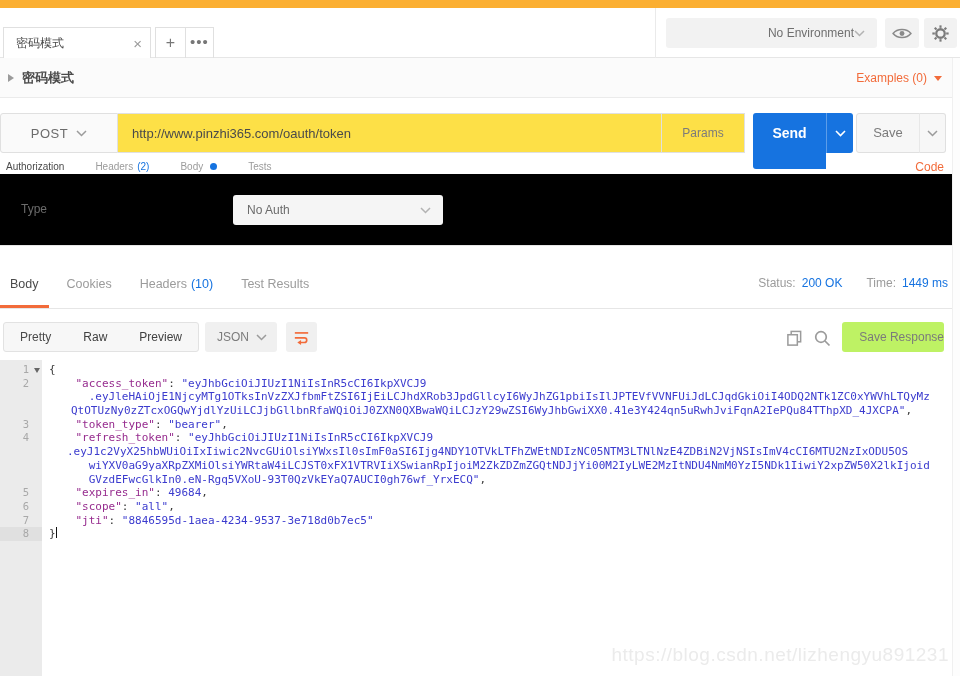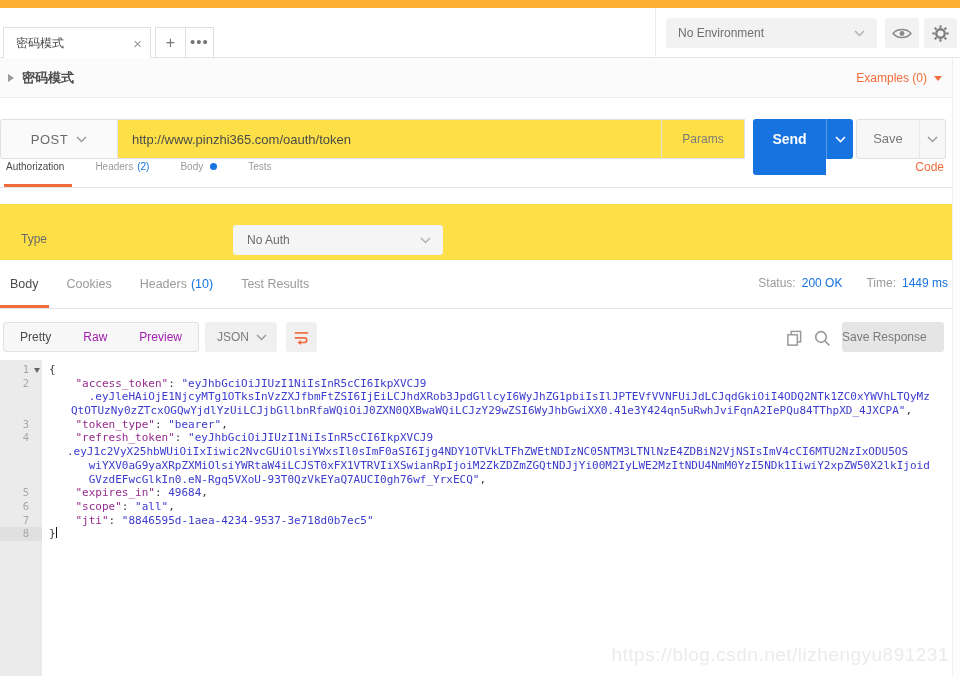--- a/index.html
+++ b/index.html
@@ -14,83 +14,83 @@
 
   
   .tabstrip { top:8px; left:0; right:0; height:50px; background:#fff; border-bottom:1px solid #e6e6e6; }
   .request-tab { position:absolute; left:3px; top:19px; width:148px; height:31px; border:1px solid #e0e0e0; border-bottom:none; background:#fff; display:flex; align-items:center; padding:0 8px 0 12px; }
   .request-tab .tab-label { flex:1; font-size:12px; color:#4a4a4a; }
   .tab-close { color:#9b9b9b; font-size:15px; line-height:1; cursor:pointer; }
   .tabstrip-btns { position:absolute; left:155px; top:19px; height:31px; border:1px solid #e0e0e0; border-bottom:none; display:flex; }
   .newtab-btn { width:29px; text-align:center; line-height:29px; color:#777; font-size:16px; }
   .moretabs-btn { width:28px; text-align:center; line-height:27px; color:#777; font-size:15px; border-left:1px solid #e0e0e0; letter-spacing:1px; }
   .strip-sep { position:absolute; left:655px; top:0; height:50px; border-left:1px solid #eaeaea; }
-  .env-select { position:absolute; left:666px; top:10px; width:211px; height:30px; background:#f2f2f2; border-radius:3px; display:flex; align-items:center; padding:0 12px; }
+  .env-select { position:absolute; left:666px; top:10px; width:211px; height:30px; background:#f2f2f2; border-radius:3px; display:flex; align-items:center; padding:0 12px;text-align:right; }
   .env-select .env-label { flex:1; font-size:12px; color:#6f6f6f; }
   .sq-btn { position:absolute; top:10px; height:30px; background:#f2f2f2; border-radius:3px; display:flex; align-items:center; justify-content:center; }
   .eye-btn { left:885px; width:34px; }
   .gear-btn { left:924px; width:33px; }
 
   
   .collection-row { top:58px; left:0; right:0; height:40px; background:#fbfbfb; border-bottom:1px solid #ebebeb; }
   .coll-title { position:absolute; left:8px; top:0; height:40px; display:flex; align-items:center; }
   .caret-right { width:0; height:0; border-left:6px solid #9b9b9b; border-top:4px solid transparent; border-bottom:4px solid transparent; margin-right:8px; }
   .coll-name { font-size:13px; font-weight:700; color:#4a4a4a; }
   .examples-link { position:absolute; right:18px; top:0; height:40px; display:flex; align-items:center; color:#F26B3A; font-size:12px; cursor:pointer; }
   .caret-down-orange { width:0; height:0; border-top:5px solid #F26B3A; border-left:4px solid transparent; border-right:4px solid transparent; margin-left:7px; }
 
   
-  .url-row { top:114px; left:0; right:0; height:48px; background:#fff; }
+  .url-row { top:108px; left:0; right:0; height:48px; background:#fff; }
   .method-select { position:absolute; left:0; top:5px; width:118px; height:40px; background:#fafafa; border:1px solid #e0e0e0; border-radius:3px 0 0 3px; display:flex; align-items:center; justify-content:center; gap:8px; }
   .method-label { font-size:13px; color:#6b6b6b; letter-spacing:0.5px; }
   .url-box { position:absolute; left:118px; top:5px; width:627px; height:40px; border:1px solid #e0e0e0; border-left:none; background:#fde047; display:flex; }
   .url-input { flex:1; border:none; outline:none; font-size:13px; color:#4a4a4a; padding:0 14px; background:transparent; font-family:"Liberation Sans",sans-serif; }
   .params-btn { width:83px; border-left:1px solid #e0e0e0; text-align:center; line-height:38px; font-size:12px; color:#7b7b7b; cursor:pointer; }
   .send-btn { position:absolute; left:753px; top:5px; width:73px; height:56px; background:#1673E0; color:#fff; border-radius:3px 0 0 3px; text-align:center; line-height:40px; font-size:14px; font-weight:700; cursor:pointer; }
   .send-caret { position:absolute; left:826px; top:5px; width:27px; height:40px; background:#1673E0; border-left:1px solid rgba(255,255,255,0.3); border-radius:0 3px 3px 0; display:flex; align-items:center; justify-content:center; cursor:pointer; }
   .save-btn { position:absolute; left:856px; top:5px; width:64px; height:40px; background:#f7f7f7; border:1px solid #e0e0e0; border-radius:3px 0 0 3px; text-align:center; line-height:38px; font-size:13px; color:#7b7b7b; cursor:pointer; }
   .save-caret { position:absolute; left:919px; top:5px; width:27px; height:40px; background:#f7f7f7; border:1px solid #e0e0e0; border-left:1px solid #e8e8e8; border-radius:0 3px 3px 0; display:flex; align-items:center; justify-content:center; cursor:pointer; }
 
   
   .reqtabs-row { top:146px; left:0; right:0; height:42px; border-bottom:1px solid #e6e6e6; display:flex; align-items:stretch; padding-left:6px; }
   .rtab { display:flex; align-items:center; margin-right:31px; font-size:10px; color:#9b9b9b; position:relative; cursor:pointer; }
   .rtab.active { color:#4a4a4a; }
   .rtab.active::after { content:""; position:absolute; left:-2px; right:-8px; bottom:0; height:3px; background:#F26B3A; }
   .count-blue { color:#1673E0; margin-left:4px; }
   .body-dot { width:7px; height:7px; border-radius:50%; background:#1673E0; margin-left:7px; }
   .code-link { position:absolute; right:16px; top:0; height:42px; display:flex; align-items:center; color:#F26B3A; font-size:12px; cursor:pointer; }
 
   
-  .auth-row { top:204px; left:0; right:0; height:72px; border-bottom:1px solid #e6e6e6; background:#fde047; }
+  .auth-row { top:174px; left:0; right:0; height:72px; border-bottom:1px solid #e6e6e6; background:#000000; }
   .type-label { position:absolute; left:21px; top:28px; font-size:12px; color:#6b6b6b; }
   .noauth-select { position:absolute; left:233px; top:21px; width:210px; height:30px; background:#f5f5f5; border-radius:3px; display:flex; align-items:center; padding:0 12px 0 14px; cursor:pointer; }
   .noauth-select .sel-label { flex:1; font-size:12px; color:#6b6b6b; }
 
   
   .resptabs-row { top:260px; left:0; right:0; height:49px; border-bottom:1px solid #e6e6e6; background:#fff; display:flex; align-items:stretch; padding-left:10px; }
   .resp-tab { display:flex; align-items:center; font-size:12.5px; color:#9b9b9b; margin-right:28px; position:relative; cursor:pointer; }
   .resp-tab.active { color:#4a4a4a; }
   .resp-tab.active::after { content:""; position:absolute; left:-10px; right:-10px; bottom:0; height:3px; background:#F26B3A; }
   .status-cluster { position:absolute; right:12px; top:0; height:46px; display:flex; align-items:center; gap:6px; font-size:12px; }
   .st-label { color:#9b9b9b; }
   .st-value { color:#1673E0; }
   .st-gap { width:12px; }
 
   
   .resptool-row { top:309px; left:0; right:0; height:51px; background:#fff; }
   .segmented { position:absolute; left:3px; top:13px; height:30px; border:1px solid #e2e2e2; background:#f7f7f7; border-radius:3px; display:flex; align-items:center; }
-  .seg { padding:0 16px; font-size:12px; color:#a21caf; line-height:28px; cursor:pointer; }
+  .seg { padding:0 16px; font-size:12px; color:#404040; line-height:28px; cursor:pointer; }
   .seg.active { color:#4a4a4a; }
   .format-select { position:absolute; left:205px; top:13px; width:72px; height:30px; background:#f0f0f0; border-radius:3px; display:flex; align-items:center; padding:0 10px 0 12px; cursor:pointer; }
   .format-select .fmt-label { flex:1; font-size:12px; color:#7b7b7b; }
   .wrap-btn { position:absolute; left:286px; top:13px; width:31px; height:30px; background:#f0f0f0; border-radius:3px; display:flex; align-items:center; justify-content:center; cursor:pointer; }
   .icon-btn { position:absolute; top:16px; width:26px; height:26px; display:flex; align-items:center; justify-content:center; cursor:pointer; }
   .copy-btn { left:781px; }
   .search-btn { left:809px; }
-  .save-response-btn { position:absolute; left:842px; top:13px; width:102px; height:30px; background:#e5e5e5; border-radius:3px; text-align:left; line-height:30px; font-size:12px; color:#7b7b7b; cursor:pointer; }
+  .save-response-btn { position:absolute; left:842px; top:13px; width:102px; height:30px; background:#bef264; border-radius:3px; text-align:right; line-height:30px; font-size:12px; color:#7b7b7b; cursor:pointer; }
 
   
   .editor { top:360px; left:0; right:0; bottom:0; background:#fff; }
   .gutter-bg { position:absolute; left:0; top:0; bottom:0; width:42px; background:#ebebeb; }
   .code-rows { position:absolute; left:0; top:3px; right:0; }
   .code-row { display:flex; height:13.7px; }
   .gutter-cell { width:42px; flex:0 0 42px; text-align:right; padding-right:13px; font-family:"DejaVu Sans Mono", monospace; font-size:10.5px; line-height:13.7px; color:#a8a8a8; position:relative; }
   .gutter-cell.active { background:#e0e0e0; }
   .fold-arrow { position:absolute; right:2px; top:5px; width:0; height:0; border-left:3.5px solid transparent; border-right:3.5px solid transparent; border-top:5px solid #666; }
   .code-line { font-family:"DejaVu Sans Mono", monospace; font-size:11px; line-height:13.7px; white-space:pre; color:#3a3a3a; padding-left:7px; }

